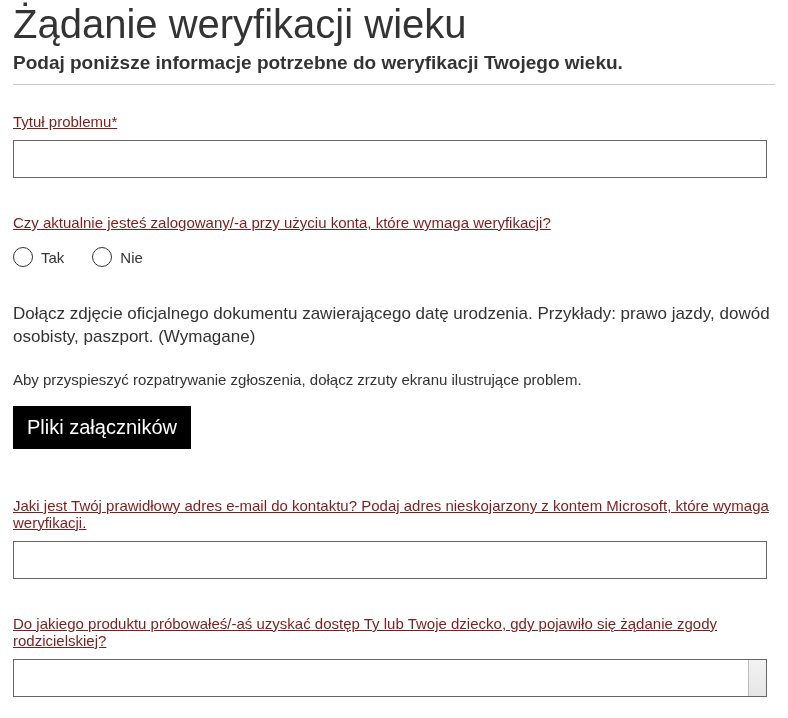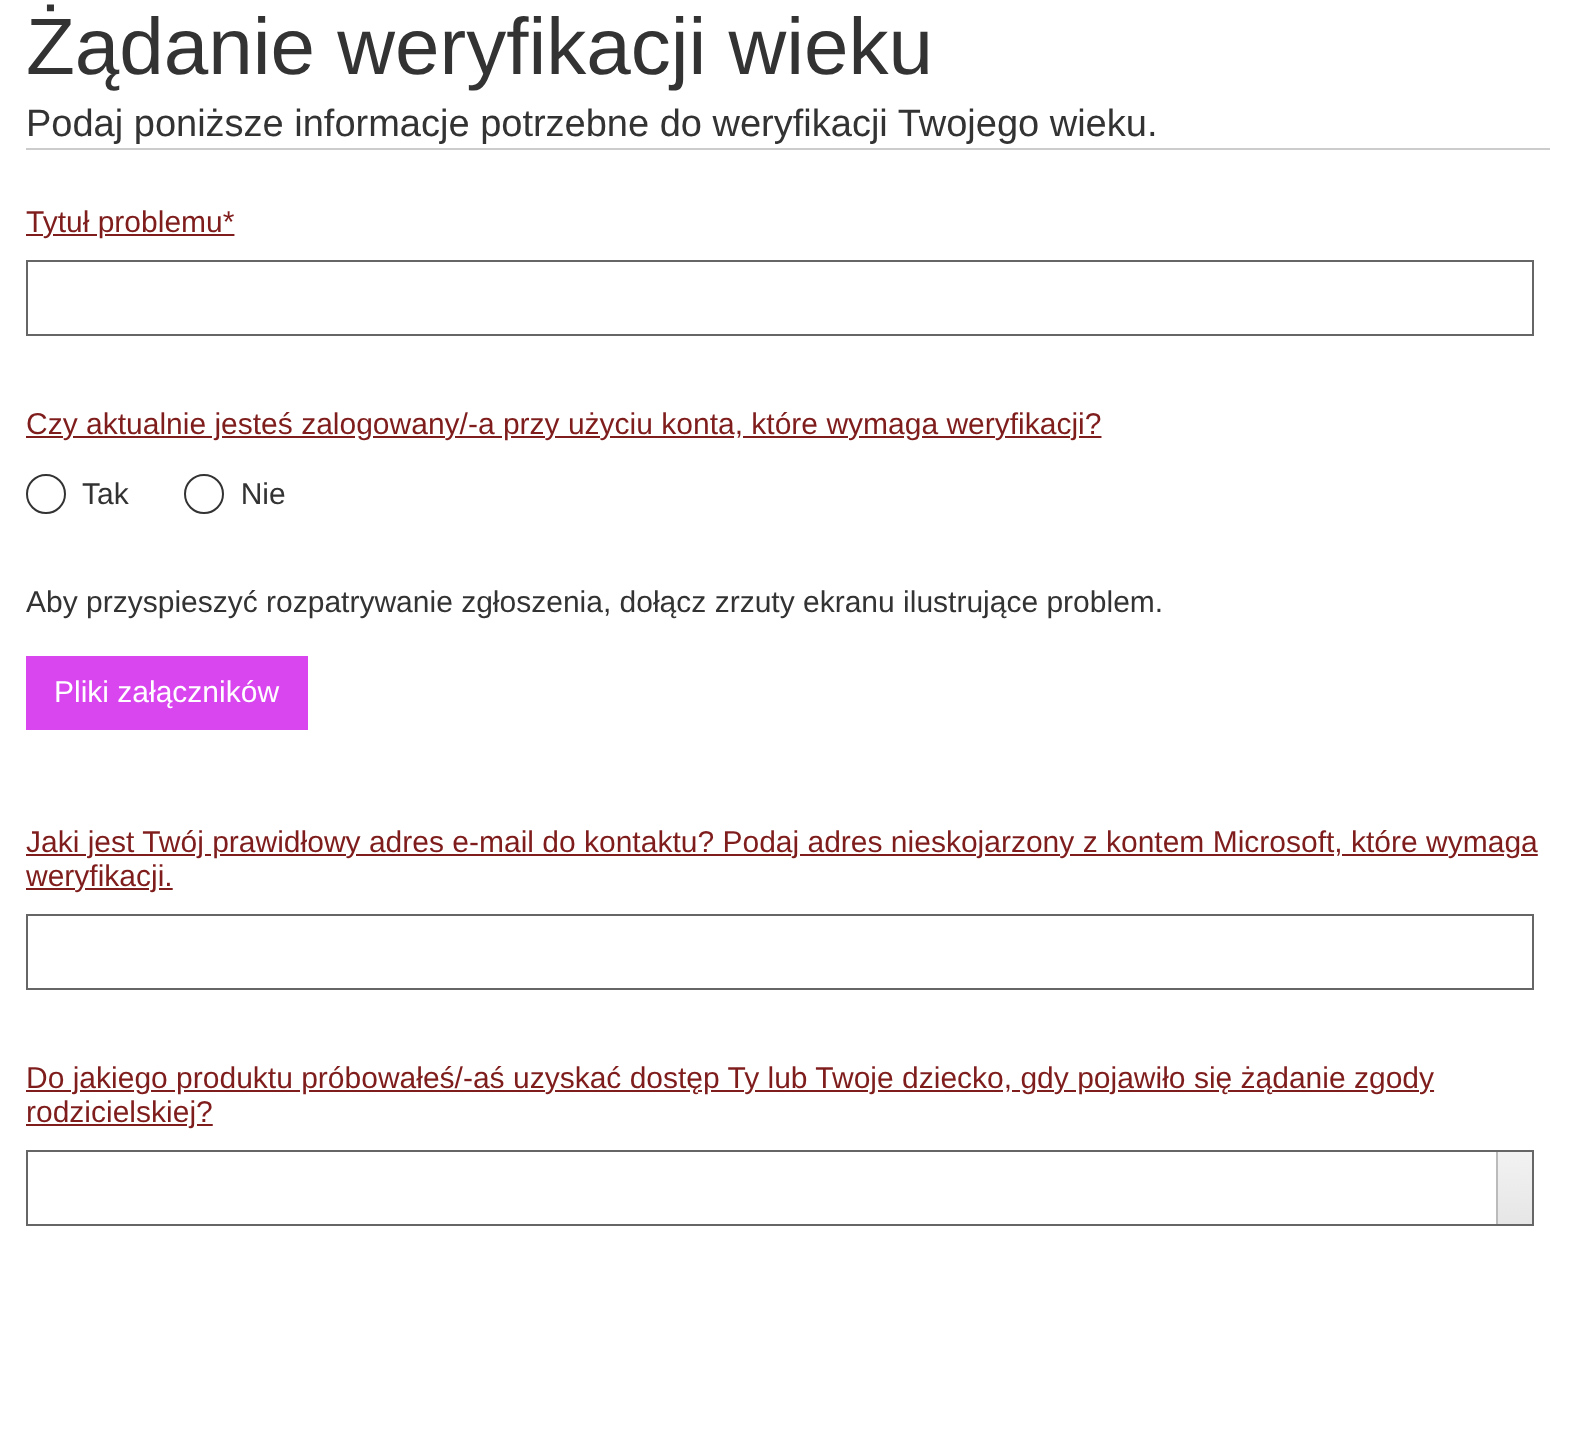--- a/index.html
+++ b/index.html
@@ -16,22 +16,23 @@
     .page-title {
       font-size: 40px;
       font-weight: 300;
       color: #333;
       margin-top: 0;
       margin-bottom: 4px;
       line-height: 1.2;
     }
     .page-subtitle {
       font-size: 19px;
-      font-weight: 400;
+      font-weight: 700;
       color: #333;
+      padding-bottom: 10px;
       border-bottom: 1px solid #ccc;
       margin-bottom: 28px;
     }
     .field-group {
       margin-bottom: 36px;
     }
     .field-label {
       font-size: 15px;
       color: #7f1d1d;
       display: block;
@@ -84,25 +85,25 @@
     .file-info {
       font-size: 14px;
       color: #333;
       line-height: 1.4;
       margin-bottom: 18px;
     }
     .file-info-line {
       display: block;
     }
     .attach-button {
-      background-color: #d946ef;
+      background-color: #000000;
       color: #fff;
       border: none;
       padding: 10px 14px;
-      font-size: 15px;
+      font-size: 20px;
       font-family: inherit;
       cursor: pointer;
     }
     .select-wrapper {
       position: relative;
       width: 100%;
       max-width: 754px;
     }
     .select-input {
       width: 100%;
@@ -148,20 +149,21 @@
       <span class="radio-label">Tak</span>
     </div>
     <div class="radio-item">
       <span class="radio-circle"></span>
       <span class="radio-label">Nie</span>
     </div>
   </div>
 </div>
 
 <div class="field-group">
+  <div class="section-heading">Dołącz zdjęcie oficjalnego dokumentu zawierającego datę urodzenia. Przykłady: prawo jazdy, dowód osobisty, paszport. (Wymagane)</div>
   <div class="helper-text">Aby przyspieszyć rozpatrywanie zgłoszenia, dołącz zrzuty ekranu ilustrujące problem.</div>
   <div class="file-info">
   </div>
   <button class="attach-button">Pliki załączników</button>
 </div>
 
 <div class="field-group" style="margin-top:48px;">
   <label class="field-label">Jaki jest Twój prawidłowy adres e-mail do kontaktu? Podaj adres nieskojarzony z kontem Microsoft, które wymaga weryfikacji.</label>
   <input type="text" class="text-input" value="" style="">
 </div>

